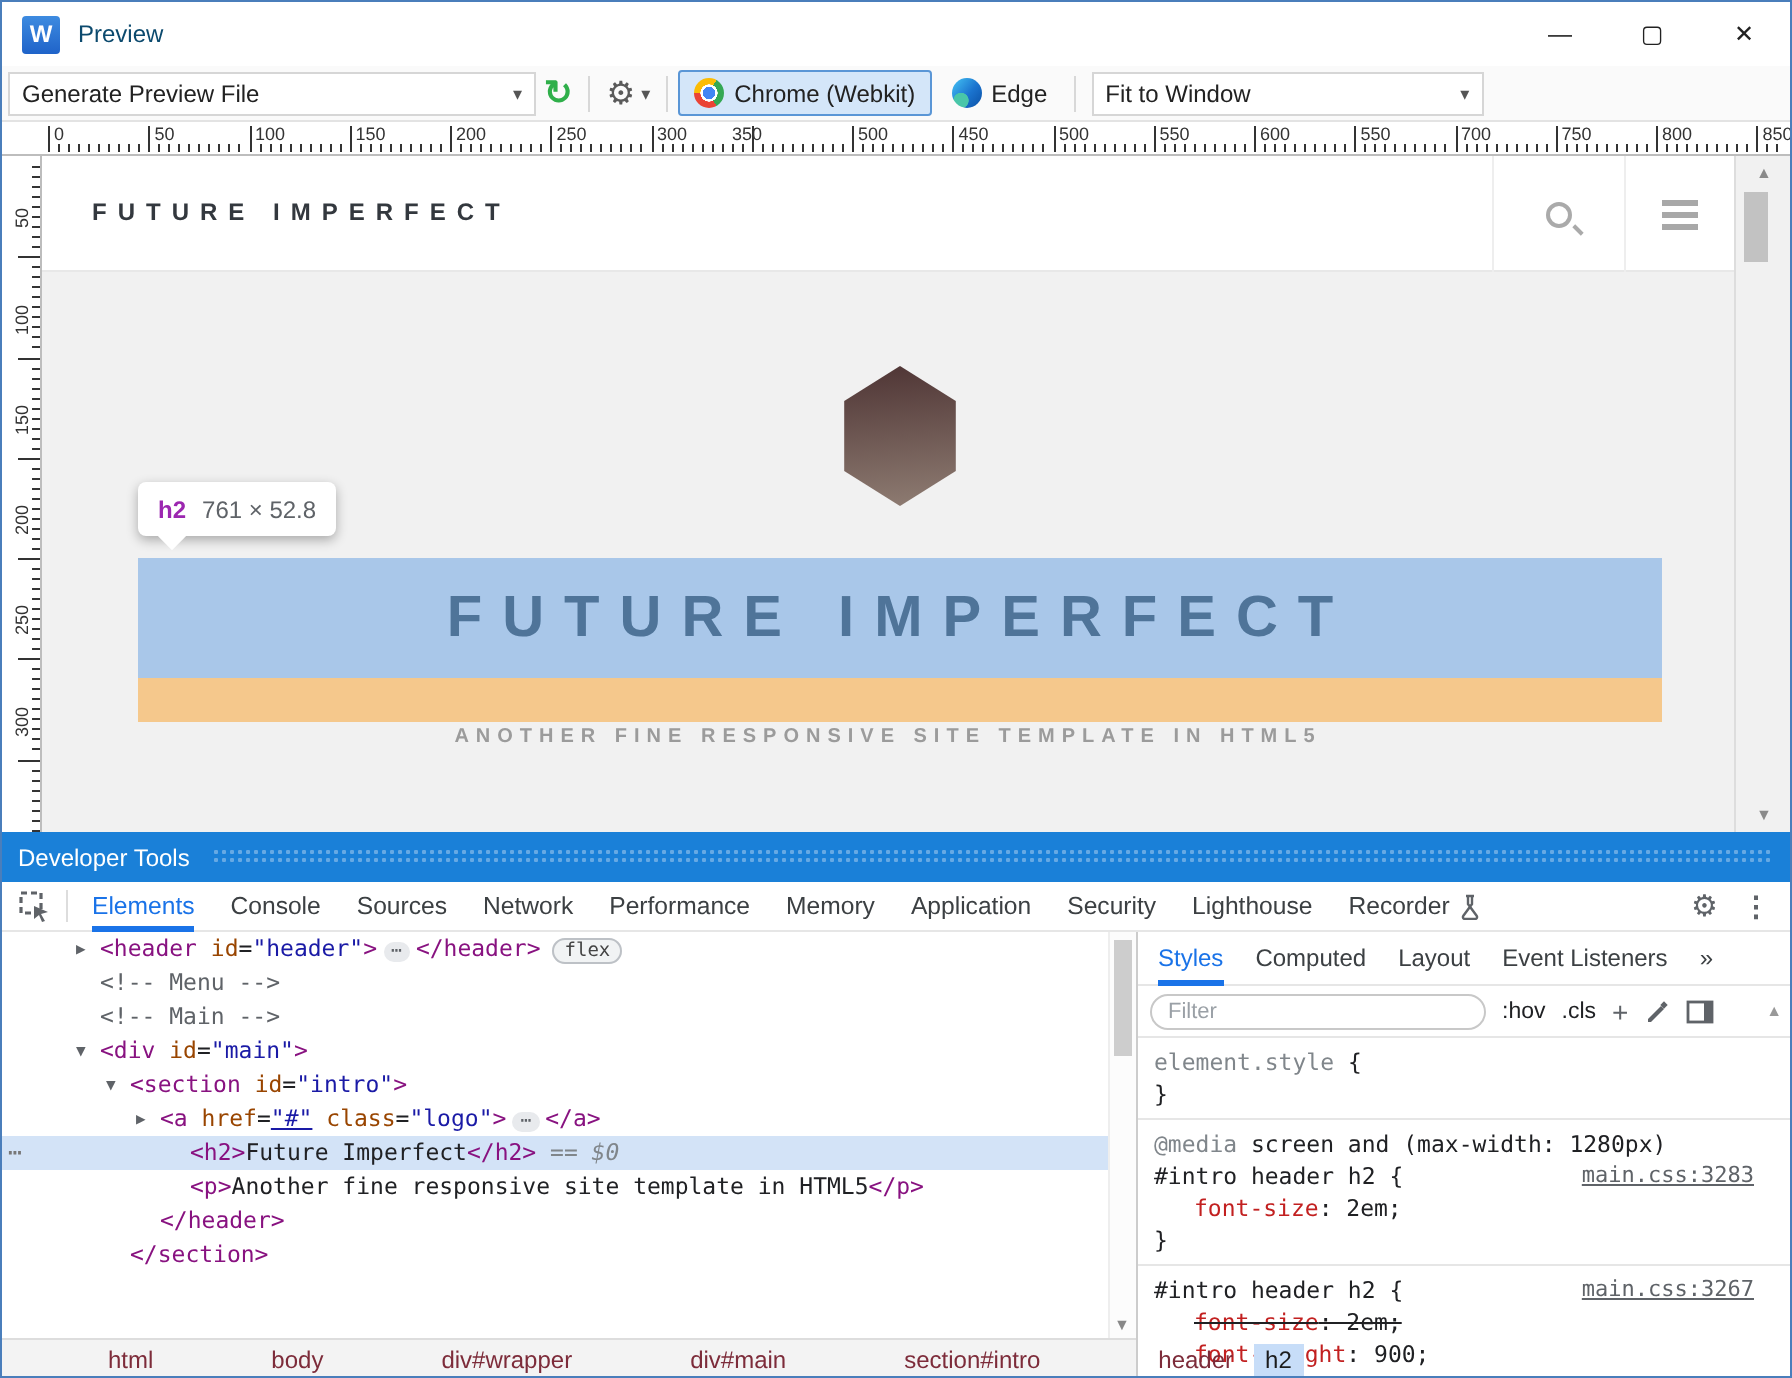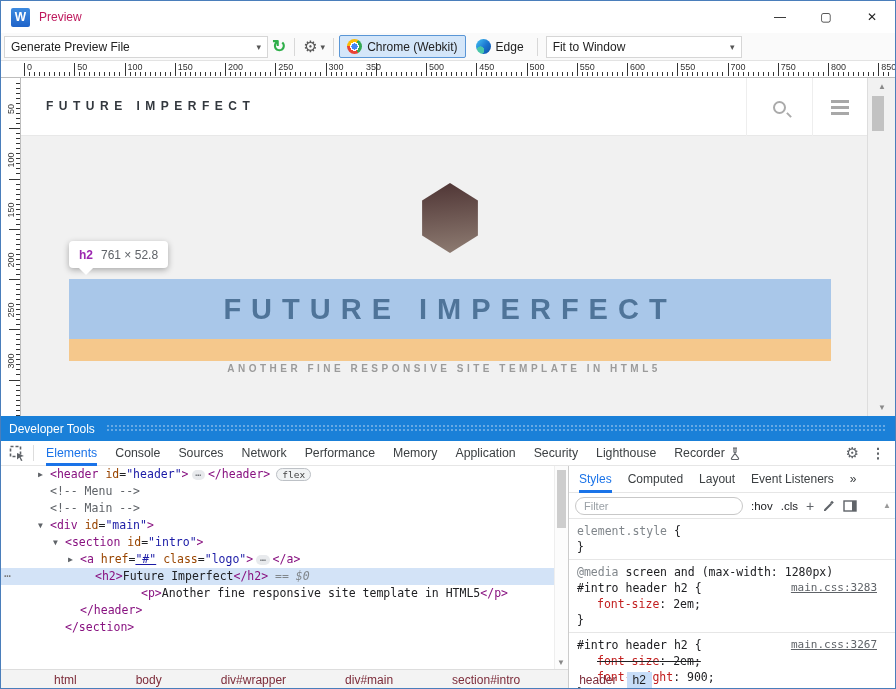--- a/index.html
+++ b/index.html
@@ -2,21 +2,21 @@
 <html><head>
 <meta charset="utf-8">
 <style>
   html,body{margin:0;padding:0;background:#d0d0d0;font-family:"Liberation Sans",sans-serif;}
   *{box-sizing:border-box;}
   .window{position:relative;width:896px;height:689px;background:#fff;border:1px solid #4a7ebb;overflow:hidden;}
 
   
   .titlebar{position:absolute;left:0;top:0;width:100%;height:32px;background:#fff;display:flex;align-items:center;}
   .app-icon{width:19px;height:19px;margin-left:10px;background:linear-gradient(180deg,#3d8be0,#1f63c9);color:#fff;font-size:12px;font-weight:bold;display:flex;align-items:center;justify-content:center;border-radius:2px;}
-  .win-title{margin-left:9px;font-size:12px;color:#be185d;}
+  .win-title{margin-left:9px;font-size:12px;color:#0c4a6e;}
   .win-ctrls{margin-left:auto;display:flex;}
   .win-btn{width:46px;height:32px;display:flex;align-items:center;justify-content:center;font-size:12px;color:#222;}
 
   
   .toolbar{position:absolute;left:0;top:32px;width:100%;height:28px;background:#fafafa;border-bottom:1px solid #e3e3e3;display:flex;align-items:center;font-size:12px;color:#222;}
   .combo{height:22px;background:#fff;border:1px solid #d6d6d6;display:flex;align-items:center;padding:0 6px;position:relative;}
   .combo .carr{margin-left:auto;color:#555;font-size:9px;}
   .combo1{width:264px;margin-left:3px;}
   .combo2{width:196px;margin-left:4px;}
   .tb-ico{margin:0 4px;display:flex;align-items:center;}
@@ -520,21 +520,21 @@
     </div>
 
     <div class="dom-tree" id="dom-tree">
         <div class="tline" style="padding-left: 37px;"><span class="arrow">▶</span><span class="tk-tag">&lt;header </span><span class="tk-attr">id</span><span class="tk-txt">=</span><span class="tk-val">"header"</span><span class="tk-tag">&gt;</span><span class="tk-more">⋯</span><span class="tk-tag">&lt;/header&gt;</span><span class="tk-badge">flex</span></div>
         <div class="tline" style="padding-left: 37px;"><span class="sp"></span><span class="tk-com">&lt;!-- Menu --&gt;</span></div>
         <div class="tline" style="padding-left: 37px;"><span class="sp"></span><span class="tk-com">&lt;!-- Main --&gt;</span></div>
         <div class="tline" style="padding-left: 37px;"><span class="arrow">▼</span><span class="tk-tag">&lt;div </span><span class="tk-attr">id</span><span class="tk-txt">=</span><span class="tk-val">"main"</span><span class="tk-tag">&gt;</span></div>
         <div class="tline" style="padding-left: 52px;"><span class="arrow">▼</span><span class="tk-tag">&lt;section </span><span class="tk-attr">id</span><span class="tk-txt">=</span><span class="tk-val">"intro"</span><span class="tk-tag">&gt;</span></div>
         <div class="tline" style="padding-left: 67px;"><span class="arrow">▶</span><span class="tk-tag">&lt;a </span><span class="tk-attr">href</span><span class="tk-txt">=</span><span class="tk-link">"#"</span><span class="tk-txt"> </span><span class="tk-attr">class</span><span class="tk-txt">=</span><span class="tk-val">"logo"</span><span class="tk-tag">&gt;</span><span class="tk-more">⋯</span><span class="tk-tag">&lt;/a&gt;</span></div>
         <div class="tline hl" style="padding-left: 82px;"><span class="gut">⋯</span><span class="sp"></span><span class="tk-tag">&lt;h2&gt;</span><span class="tk-txt">Future Imperfect</span><span class="tk-tag">&lt;/h2&gt;</span><span class="tk-eq"> == $0</span></div>
-        <div class="tline" style="padding-left: 82px; text-align: center;"><span class="sp"></span><span class="tk-tag">&lt;p&gt;</span><span class="tk-txt">Another fine responsive site template in HTML5</span><span class="tk-tag">&lt;/p&gt;</span></div>
+        <div class="tline" style="padding-left: 82px;"><span class="sp"></span><span class="tk-tag">&lt;p&gt;</span><span class="tk-txt">Another fine responsive site template in HTML5</span><span class="tk-tag">&lt;/p&gt;</span></div>
         <div class="tline" style="padding-left: 67px;"><span class="sp"></span><span class="tk-tag">&lt;/header&gt;</span></div>
         <div class="tline" style="padding-left: 52px;"><span class="sp"></span><span class="tk-tag">&lt;/section&gt;</span></div>
       </div>
     <div class="tree-scroll">
       <div class="tree-thumb"></div>
       <div class="tree-darr">▼</div>
     </div>
 
     <div class="styles-pane">
       <div class="st-tabs" id="st-tabs">

